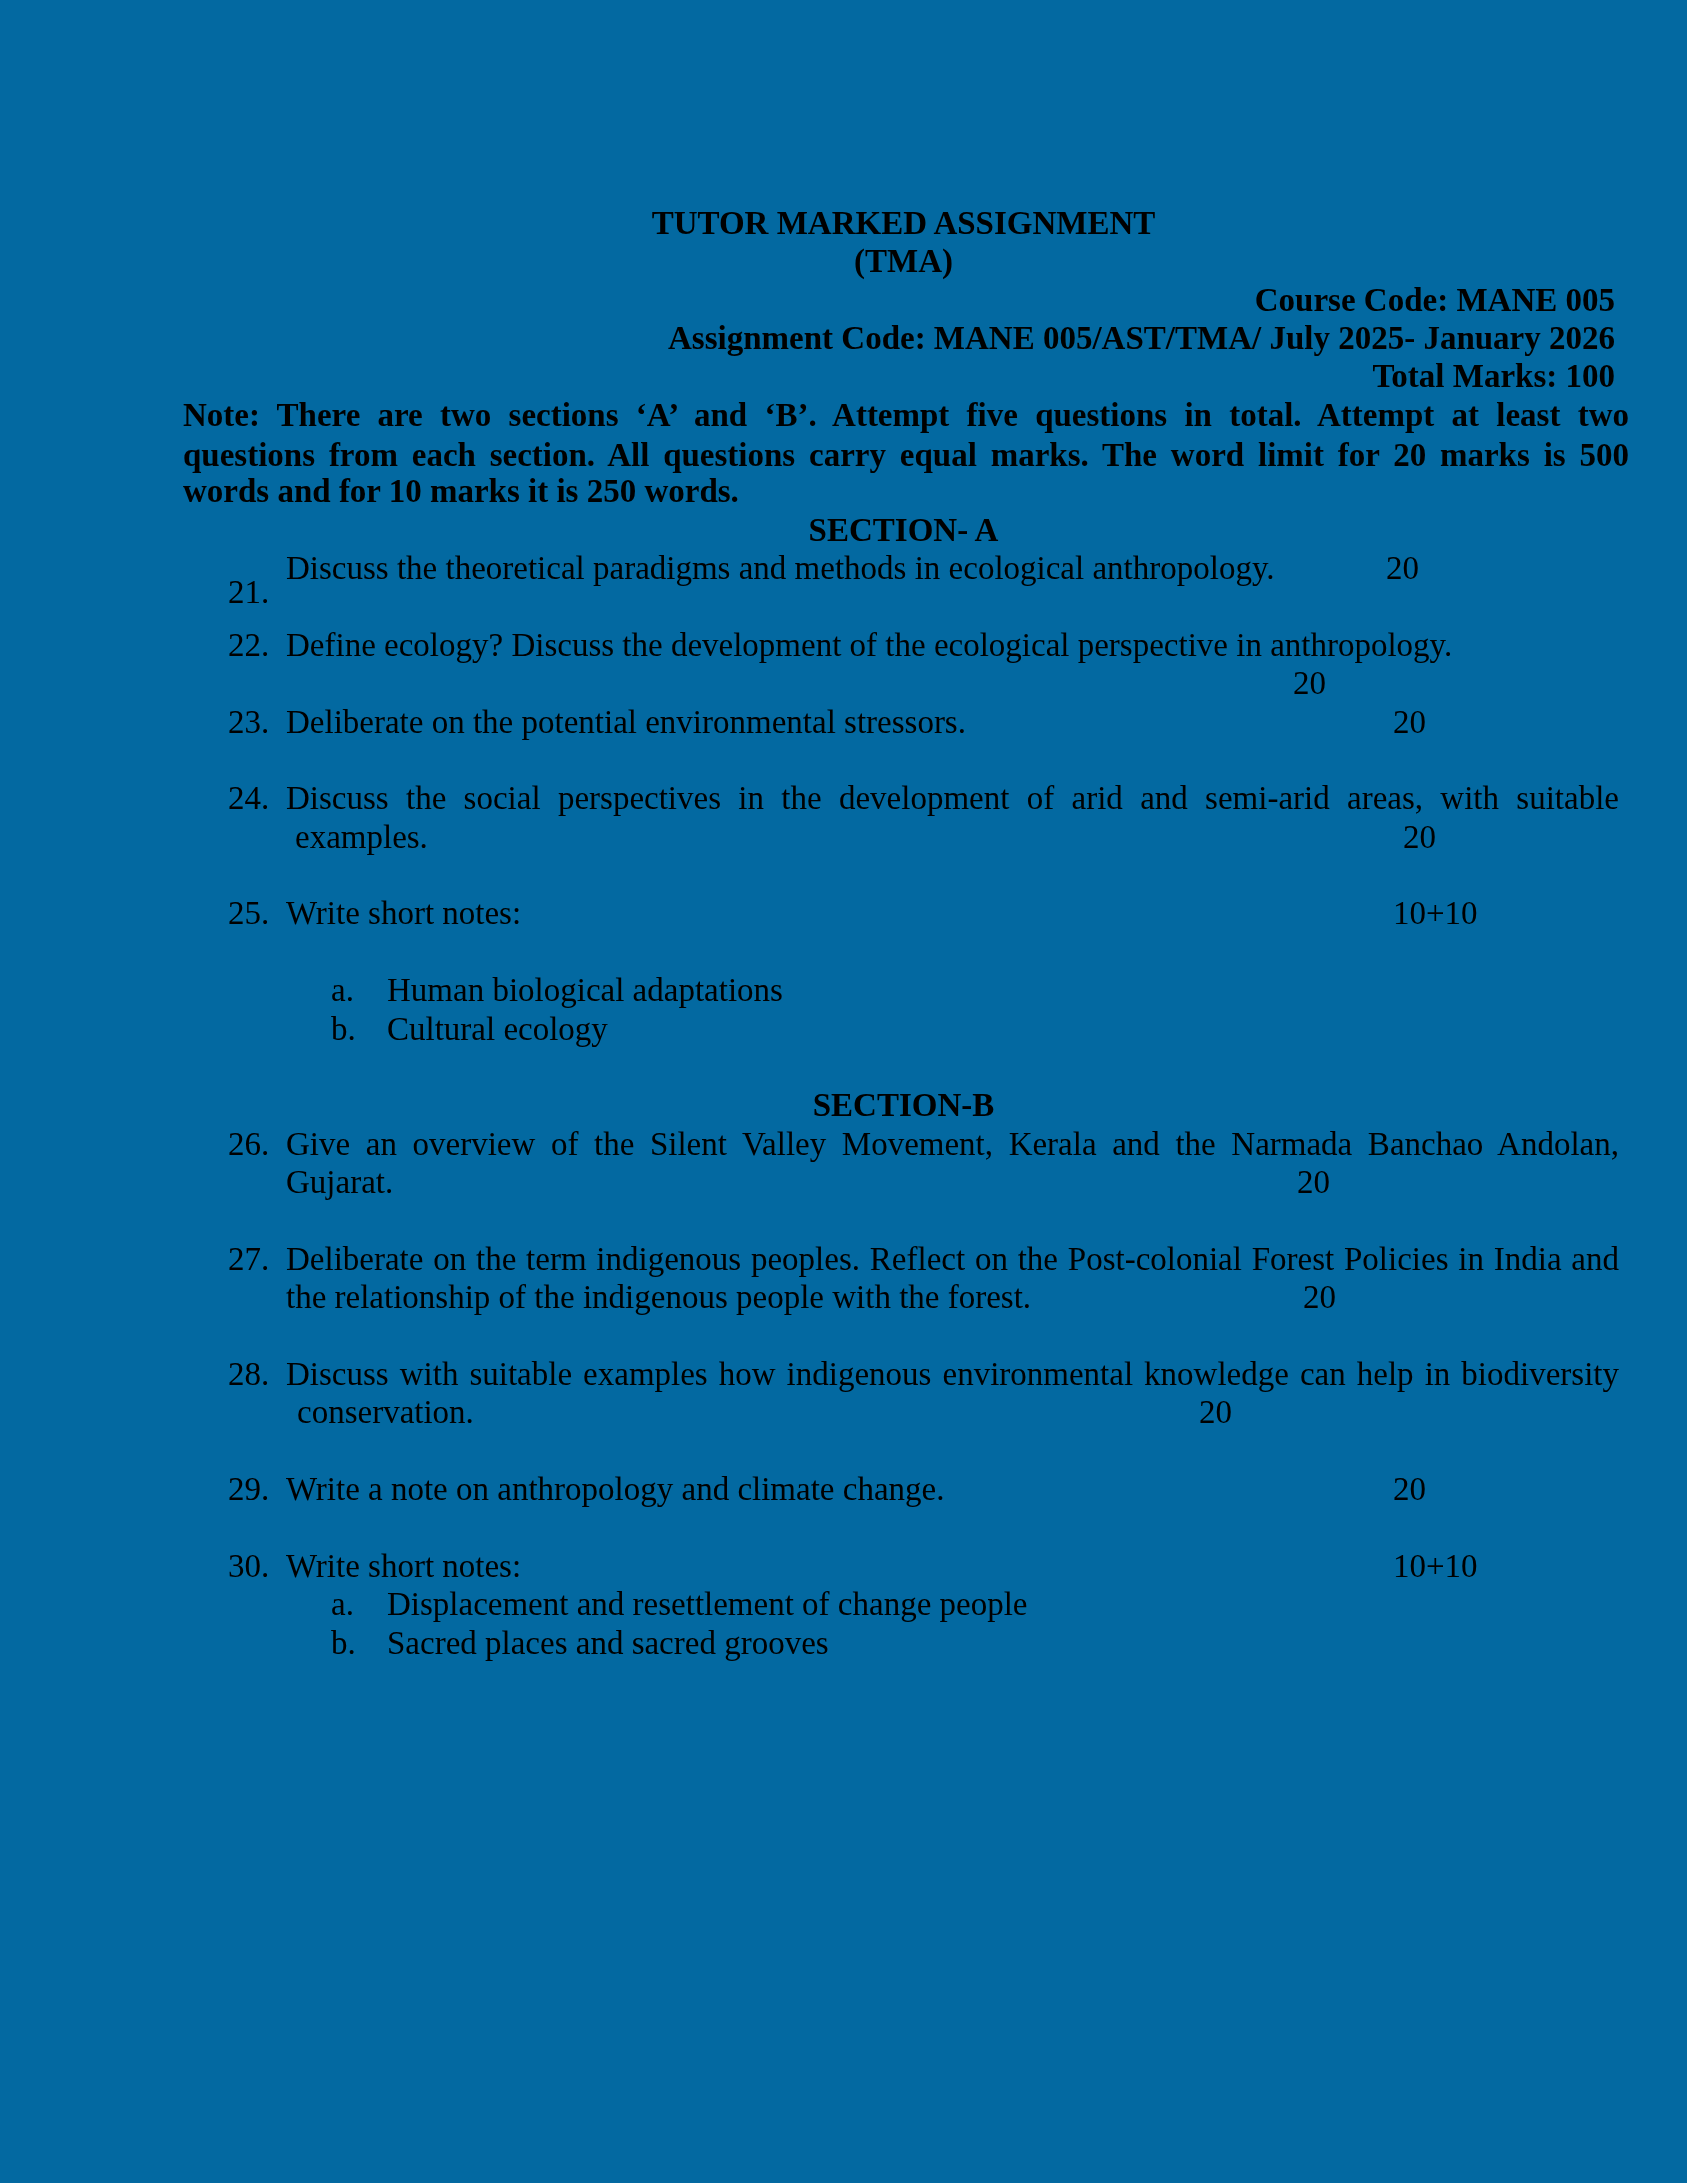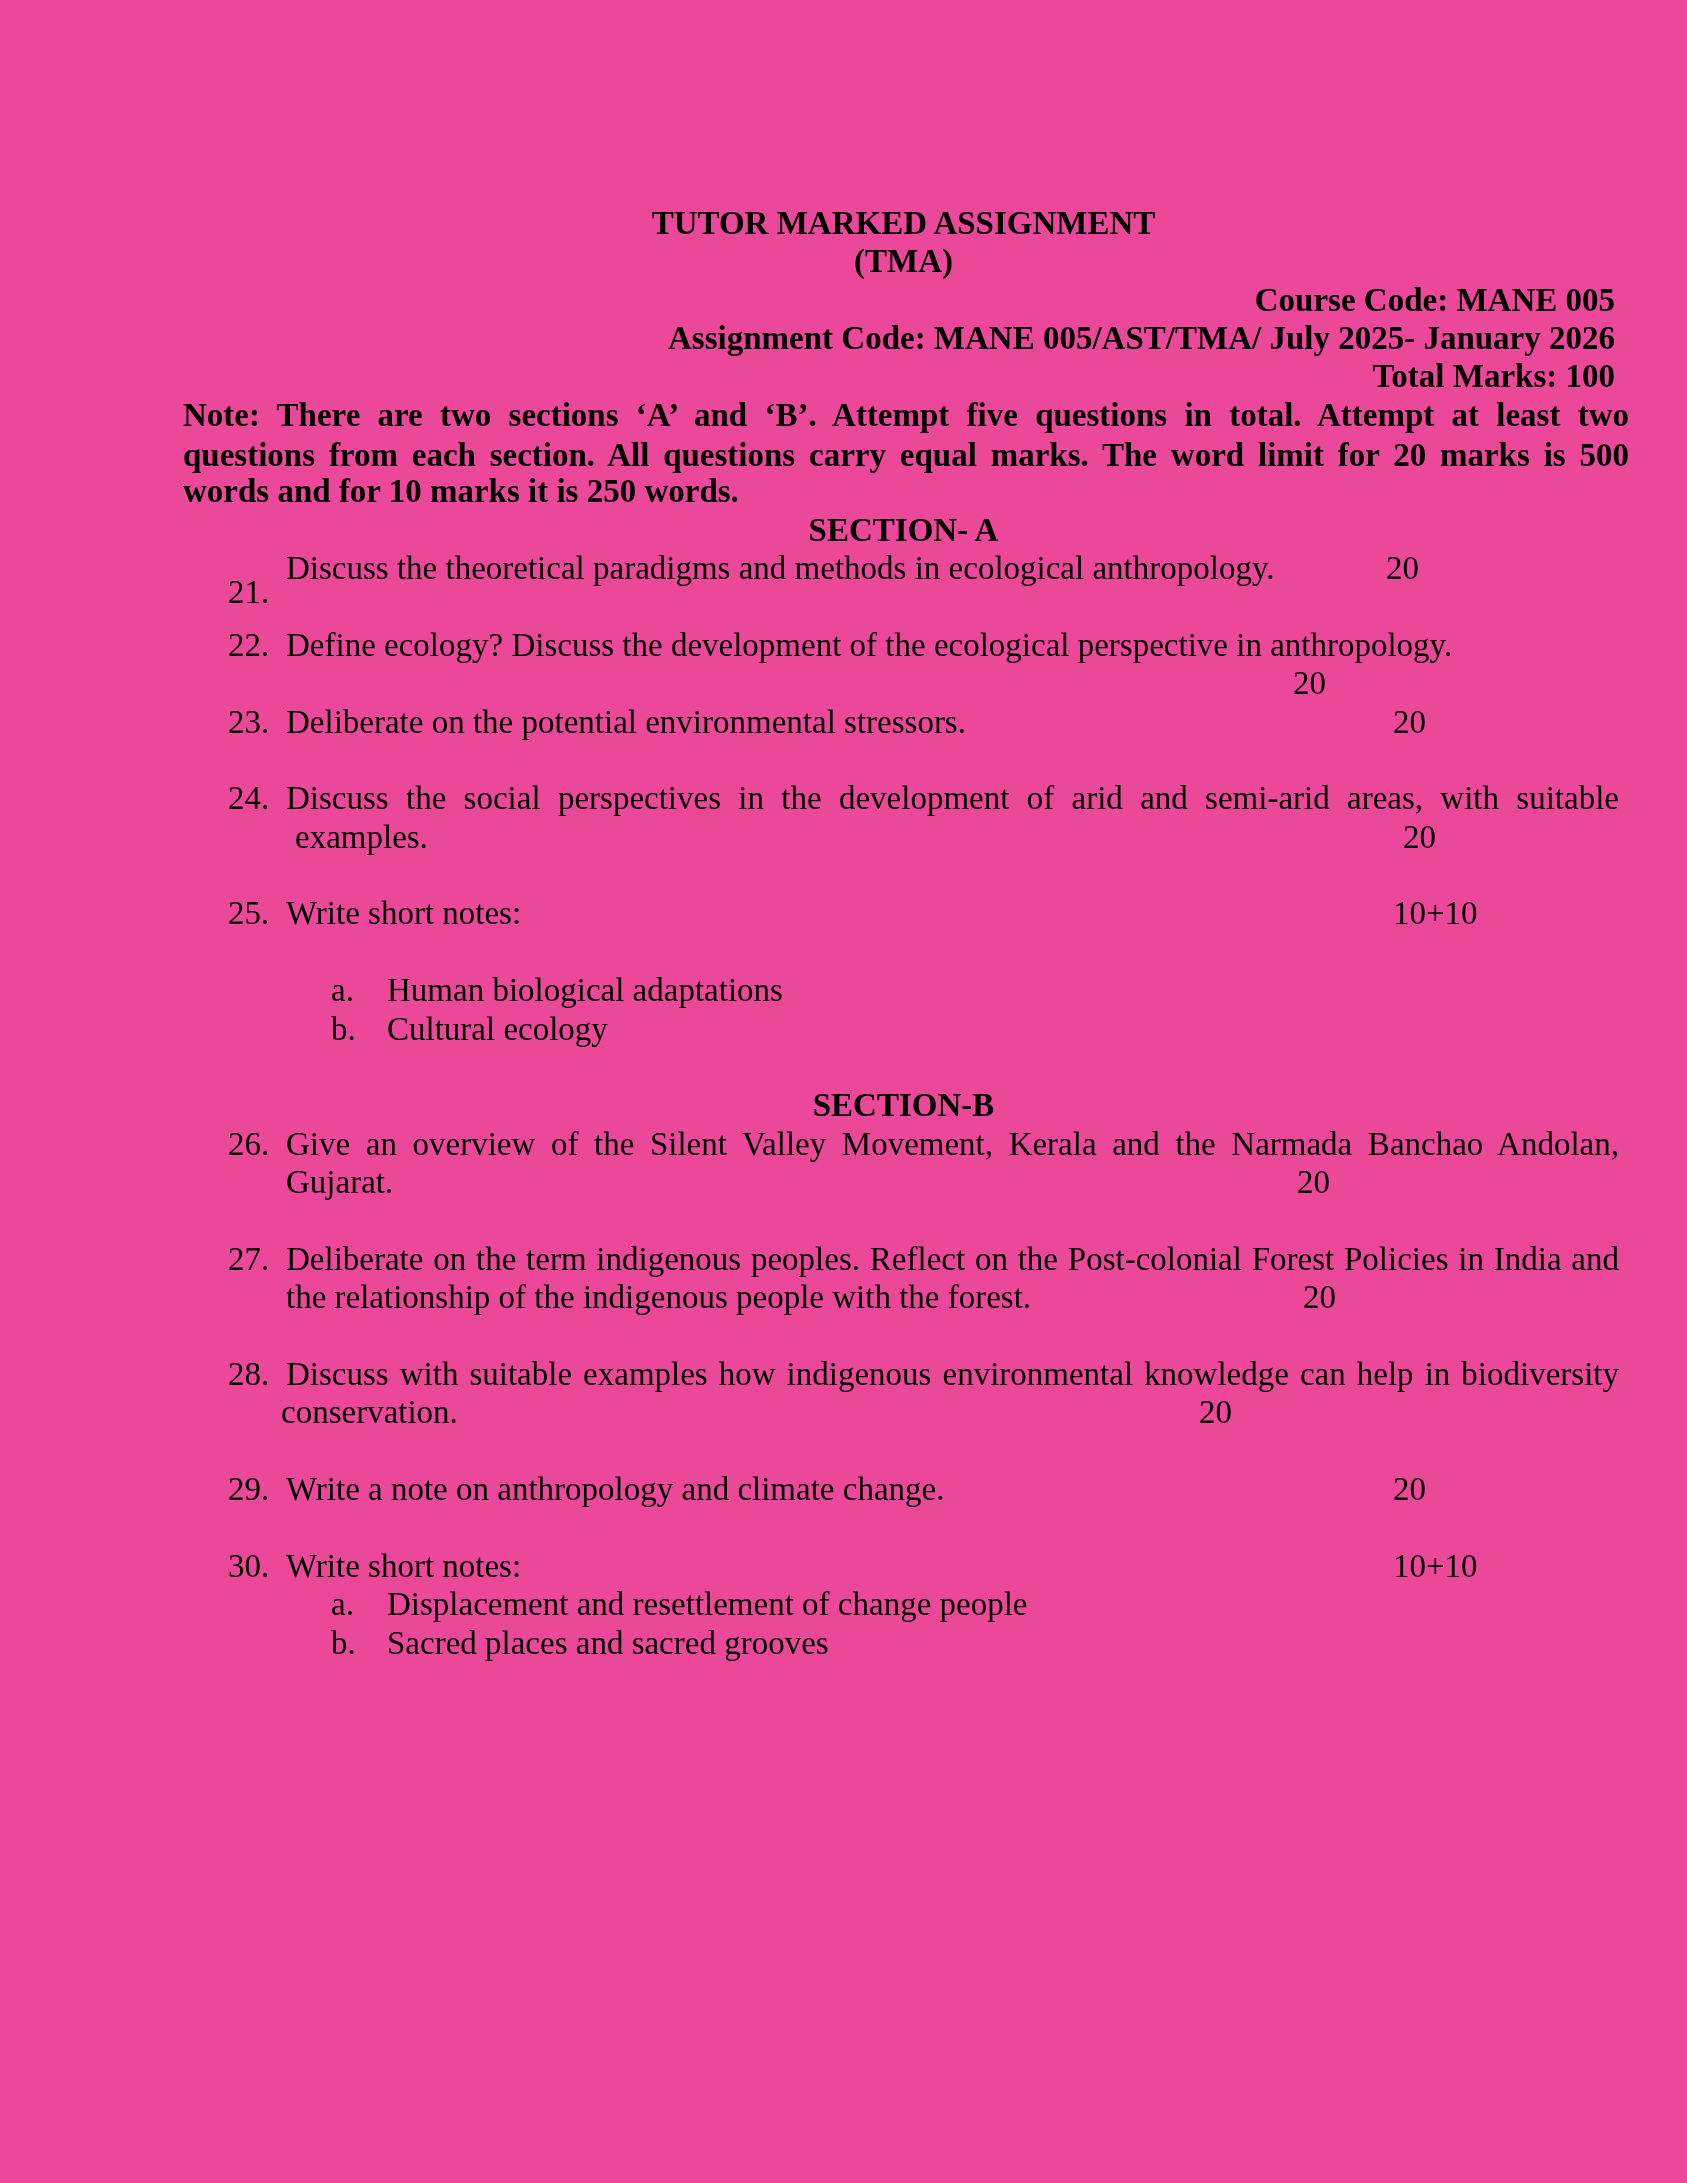--- a/index.html
+++ b/index.html
@@ -4,21 +4,21 @@
 <style>
   html, body {
     margin: 0;
     padding: 0;
     background: #ffffff;
   }
   .page {
     position: relative;
     width: 1687px;
     height: 2183px;
-    background: #ec4899;
+    background: #0369a1;
     color: #000000;
     font-family: "Liberation Serif", "DejaVu Serif", serif;
     font-size: 33px;
     line-height: 38px;
     overflow: hidden;
   }
   .line {
     position: absolute;
     white-space: pre;
   }
@@ -98,21 +98,21 @@
   <div class="line" style="left:286px;top:1163px;">Gujarat.</div>
   <div class="line" style="left:1297px;top:1163px;">20</div>
 
   <div class="line" style="left:228px;top:1240px;">27.</div>
   <div class="line just q-just" style="top:1240px;">Deliberate on the term indigenous peoples. Reflect on the Post-colonial Forest Policies in India and</div>
   <div class="line" style="left:286px;top:1278px;">the relationship of the indigenous people with the forest.</div>
   <div class="line" style="left:1303px;top:1278px;">20</div>
 
   <div class="line" style="left:228px;top:1355px;">28.</div>
   <div class="line just q-just" style="top:1355px;">Discuss with suitable examples how indigenous environmental knowledge can help in biodiversity</div>
-  <div class="line" style="left:281px;top:1393px;">conservation.</div>
+  <div class="line" style="left:297px;top:1393px;">conservation.</div>
   <div class="line" style="left:1199px;top:1393px;">20</div>
 
   <div class="line" style="left:228px;top:1470px;">29.</div>
   <div class="line" style="left:286px;top:1470px;">Write a note on anthropology and climate change.</div>
   <div class="line" style="left:1393px;top:1470px;">20</div>
 
   <div class="line" style="left:228px;top:1547px;">30.</div>
   <div class="line" style="left:286px;top:1547px;">Write short notes:</div>
   <div class="line" style="left:1393px;top:1547px;">10+10</div>
   <div class="line" style="left:331px;top:1585px;">a.</div>

